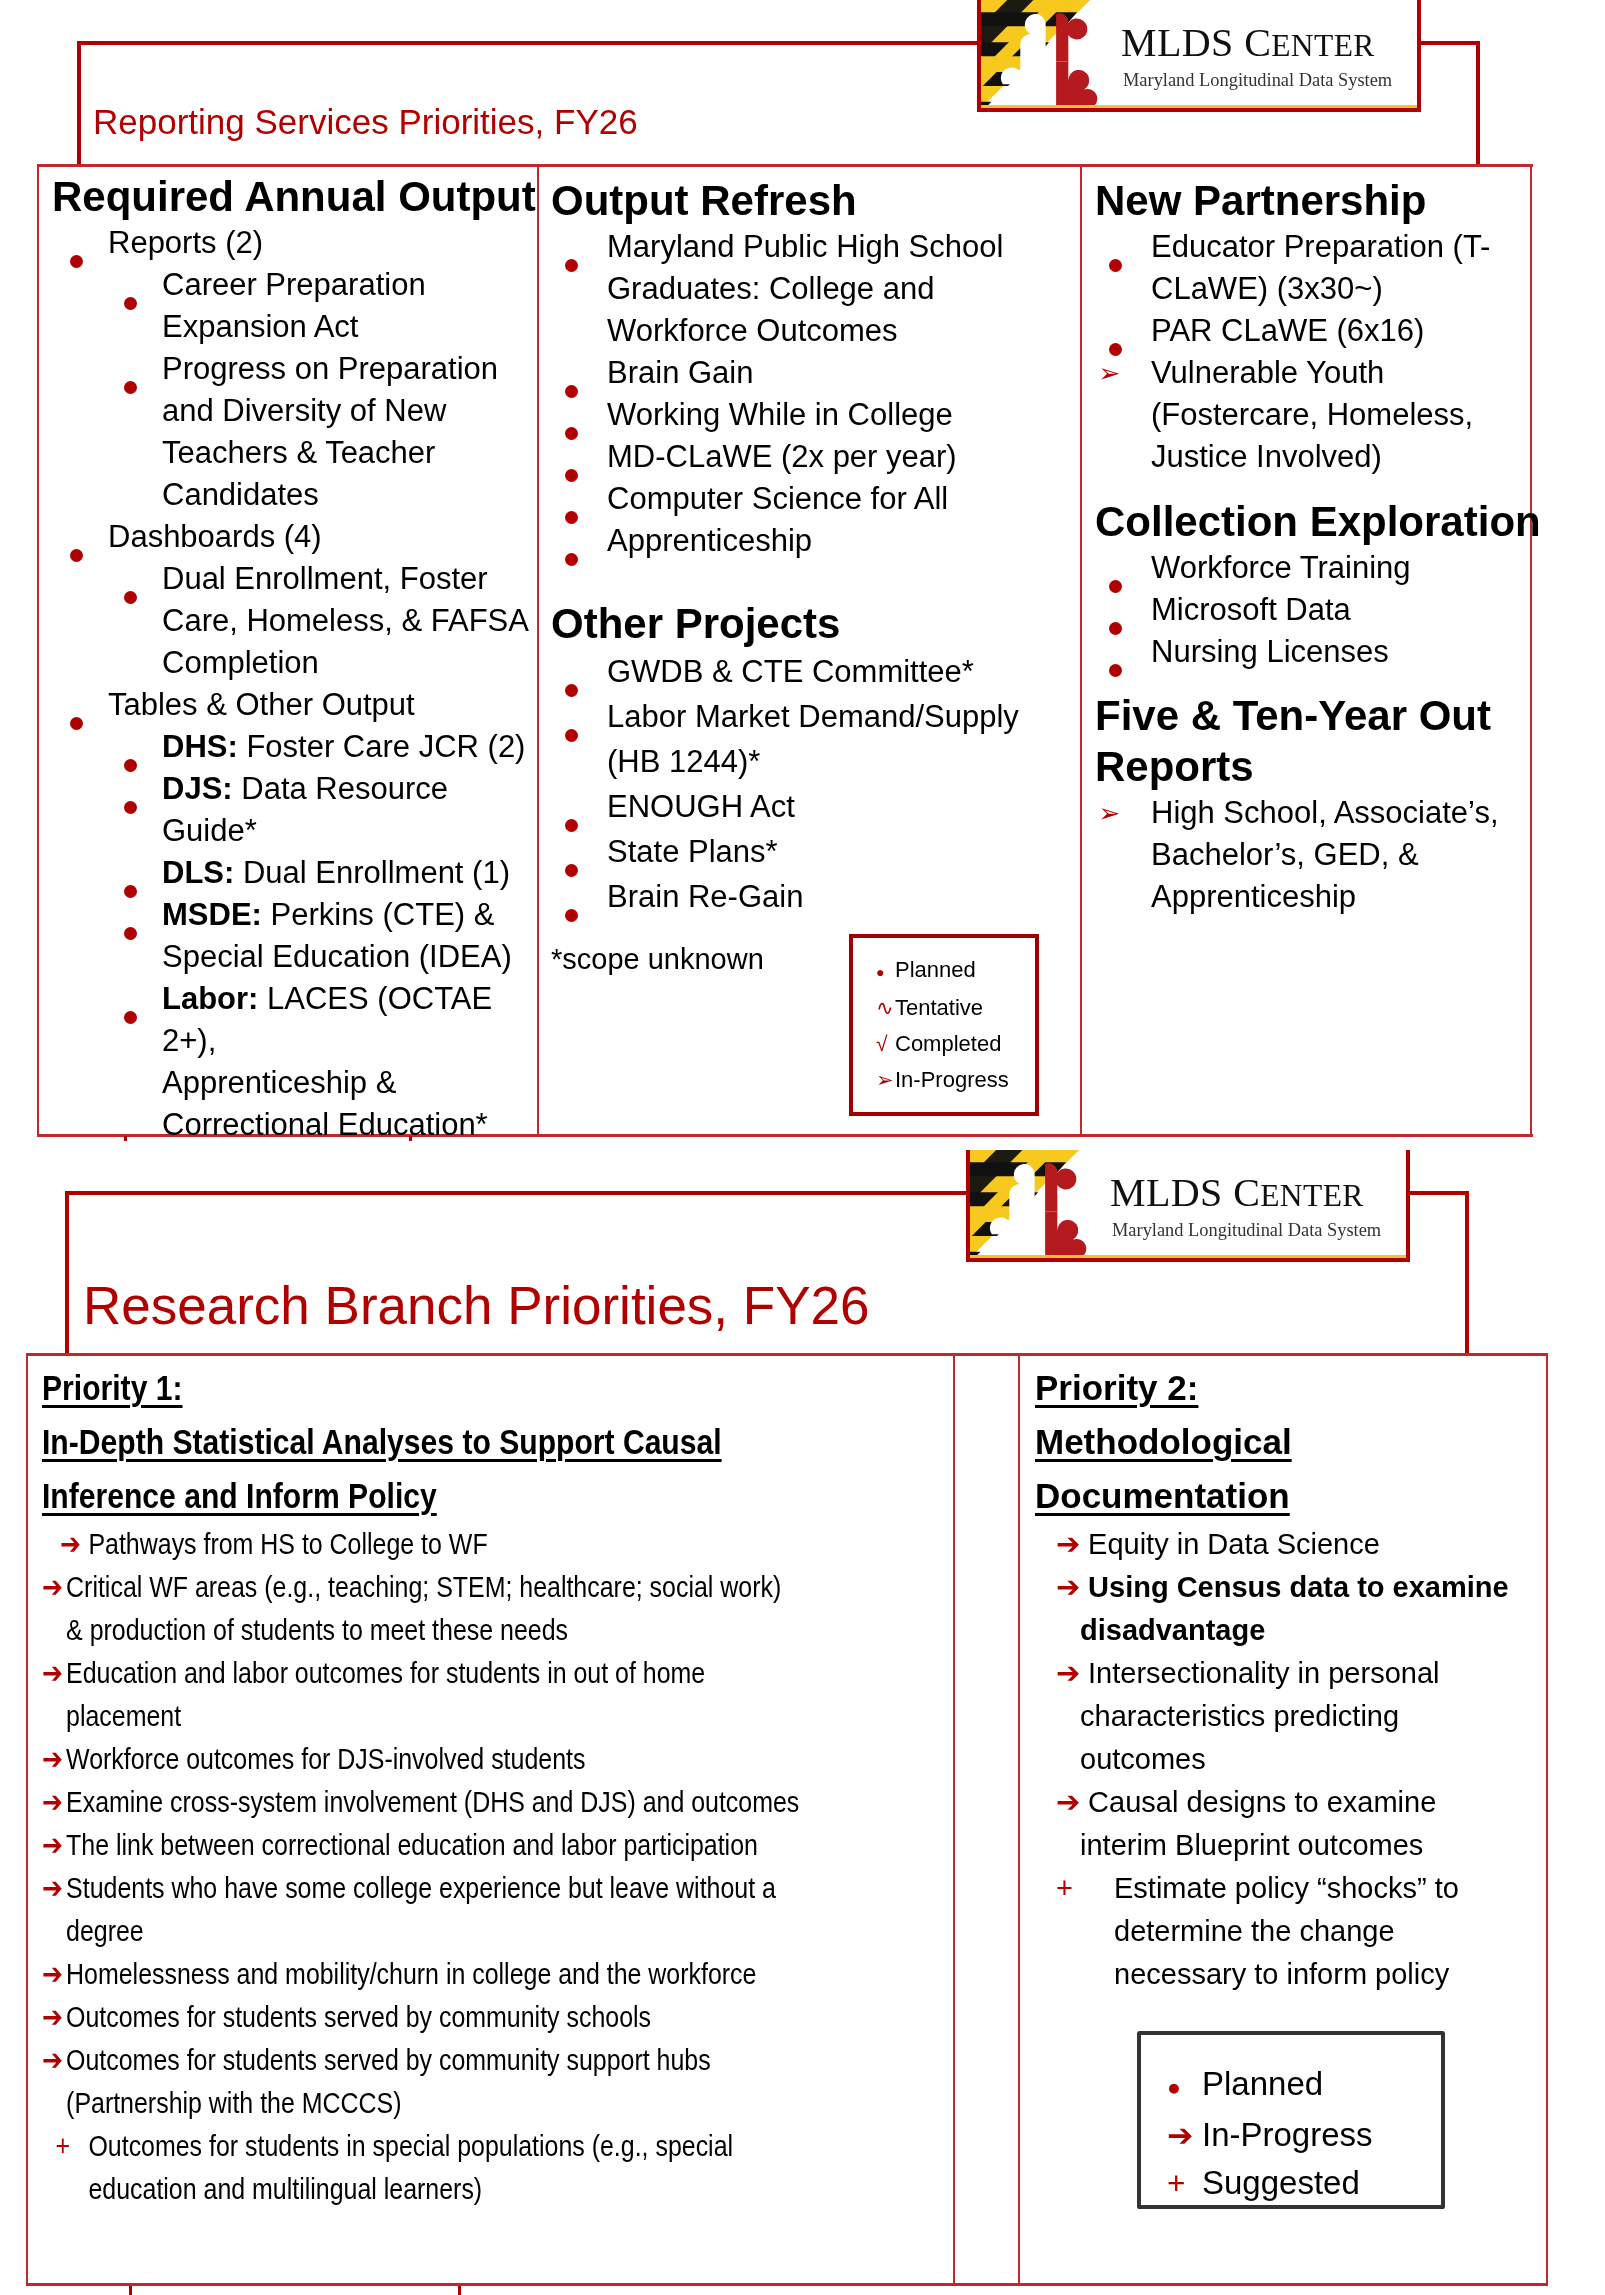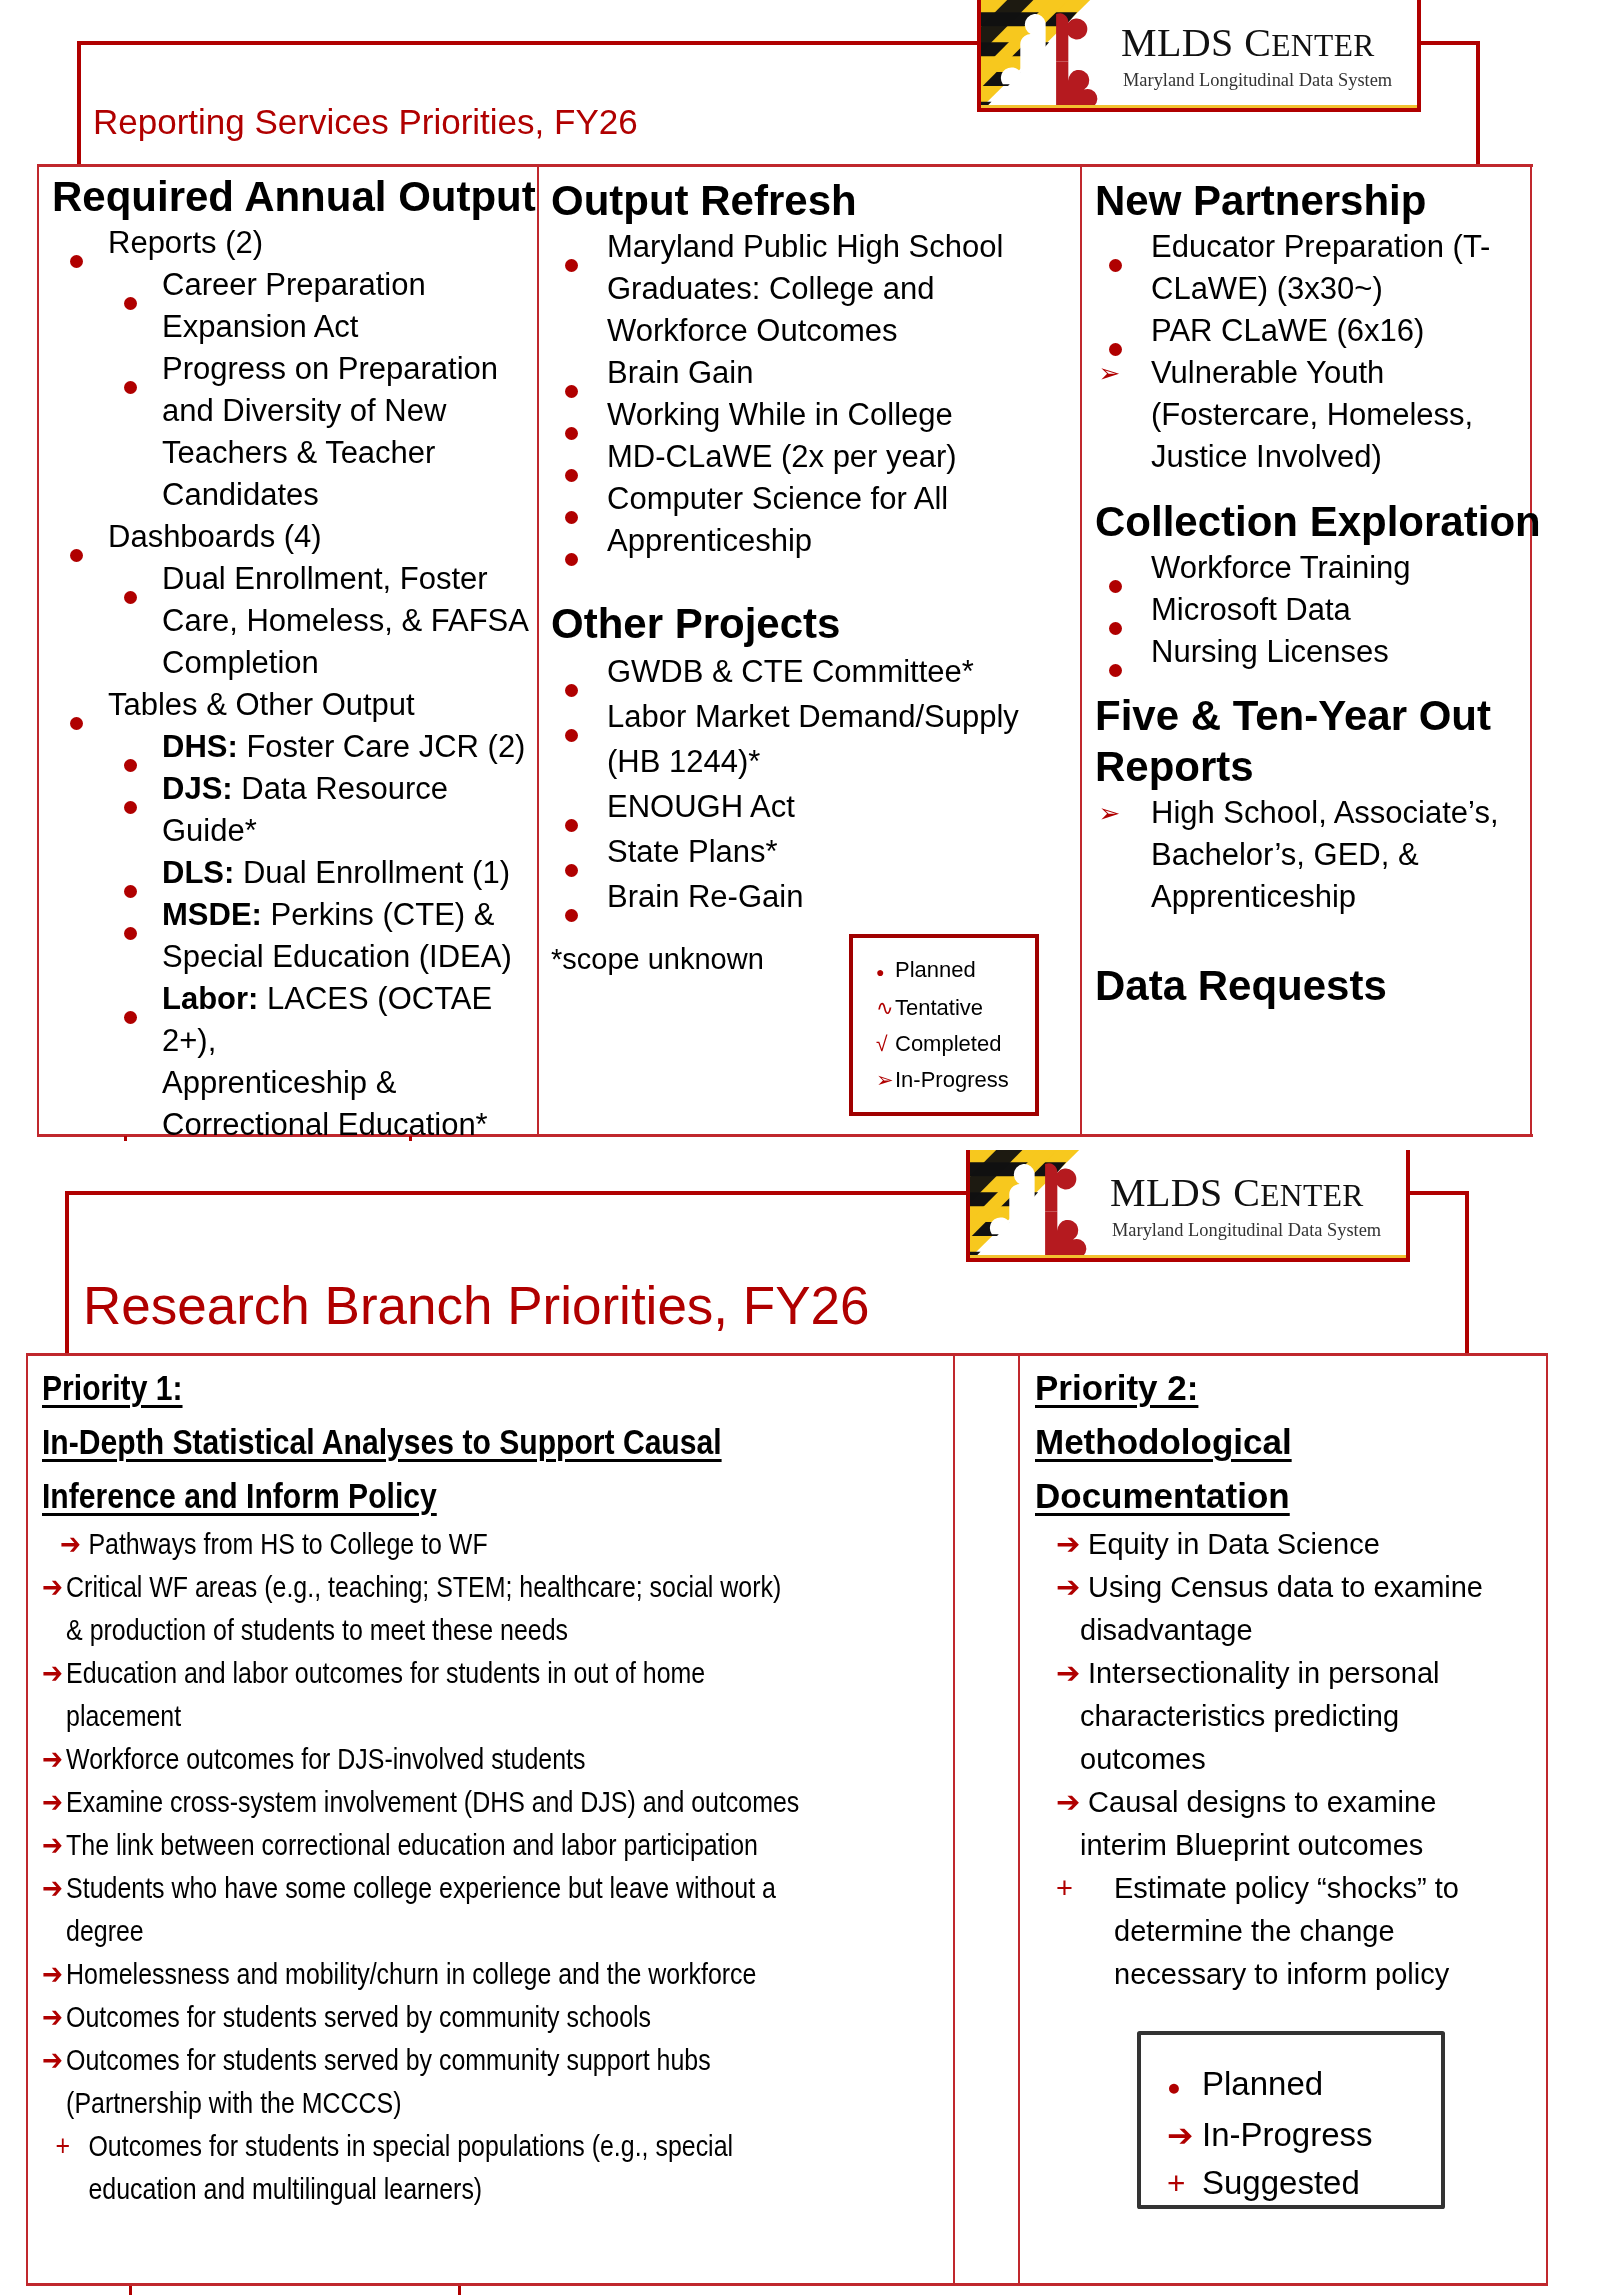--- a/index.html
+++ b/index.html
@@ -159,21 +159,20 @@
         <div class="item lvl1 "><span class="mk" style="top: 15px; left: 14px;"><span class="dot"></span></span><span>Microsoft Data</span></div>
         <div class="item lvl1 "><span class="mk" style="top: 15px; left: 14px;"><span class="dot"></span></span><span>Nursing Licenses</span></div>
       </div>
     <div class="h" style="margin-top:17.5px; white-space:pre-line;">Five &amp; Ten-Year Out
 Reports</div>
     <div id="fiveten-list">
         <div class="item lvl1 "><span class="mk" style="font-size: 26px; left: 3.5px;">➢</span><span>High School, Associate’s,
 Bachelor’s, GED, &amp;
 Apprenticeship</span></div>
       </div>
-    <div class="h" style="margin-top:42px;">Data Requests</div>
   </div>
 </div>
 
 <div>
 
   <div class="red-line" style="left:65px; top:1191px; width:903px; height:3.5px;"></div>
   <div class="red-line" style="left:1404px; top:1191px; width:65px; height:3.5px;"></div>
   <div class="red-line" style="left:65px; top:1191px; width:3.5px; height:164px;"></div>
   <div class="red-line" style="left:1465px; top:1191px; width:3.5px; height:164px;"></div>
 
@@ -234,21 +233,21 @@
   </div>
 
   <div class="rcol" style="left:1035px; top:1361px; width:507px;">
     <div>
       <div class="ph">Priority 2:</div>
       <div class="ph">Methodological</div>
       <div class="ph">Documentation</div>
     </div>
     <div id="p2-list">
         <div class="ritem " style="padding-left: 45px; font-size: 29px;"><span class="mk" style="left: 21px;">➔</span><span style="white-space: pre;"> Equity in Data Science</span></div>
-        <div class="ritem " style="padding-left: 45px; font-size: 29px;"><span class="mk" style="left: 21px;">➔</span><span style="white-space: pre;"> Using Census data to examine
+        <div class="ritem " style="padding-left: 45px; font-size: 29px;"><span class="mk" style="left: 21px;">➔</span><span style="white-space: pre; font-weight: bold;"> Using Census data to examine
 disadvantage</span></div>
         <div class="ritem " style="padding-left: 45px; font-size: 29px;"><span class="mk" style="left: 21px;">➔</span><span style="white-space: pre;"> Intersectionality in personal
 characteristics predicting
 outcomes</span></div>
         <div class="ritem " style="padding-left: 45px; font-size: 29px;"><span class="mk" style="left: 21px;">➔</span><span style="white-space: pre;"> Causal designs to examine
 interim Blueprint outcomes</span></div>
         <div class="ritem " style="padding-left: 79px; font-size: 29px;"><span class="mk" style="font-weight: normal; left: 21px;">+</span><span>Estimate policy “shocks” to
 determine the change
 necessary to inform policy</span></div>
       </div>

